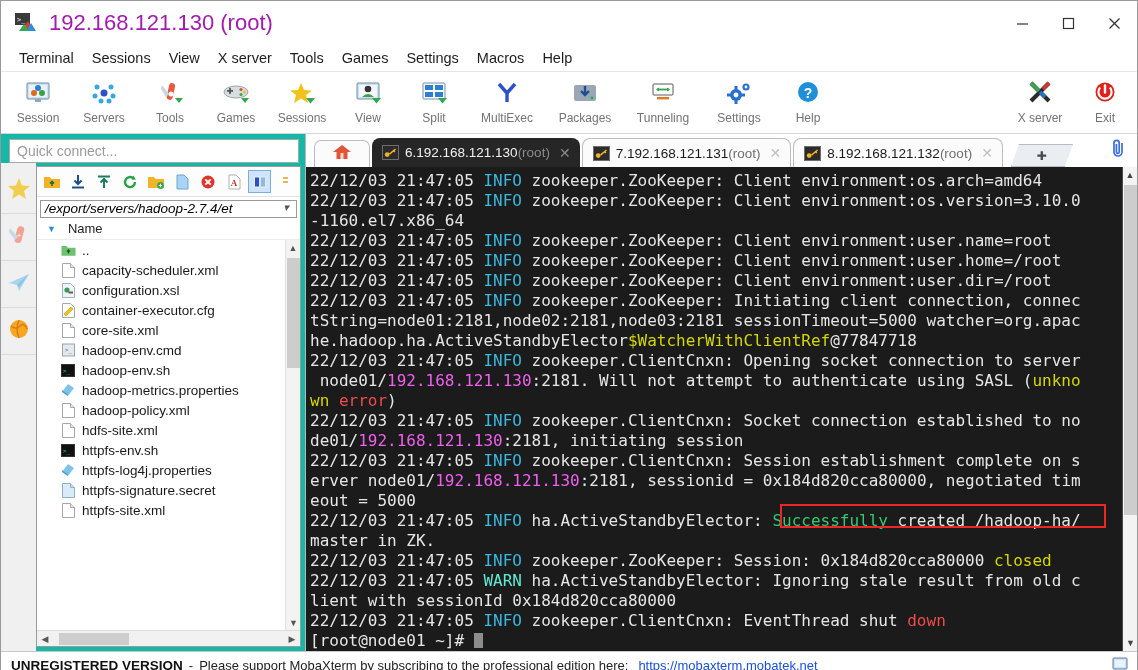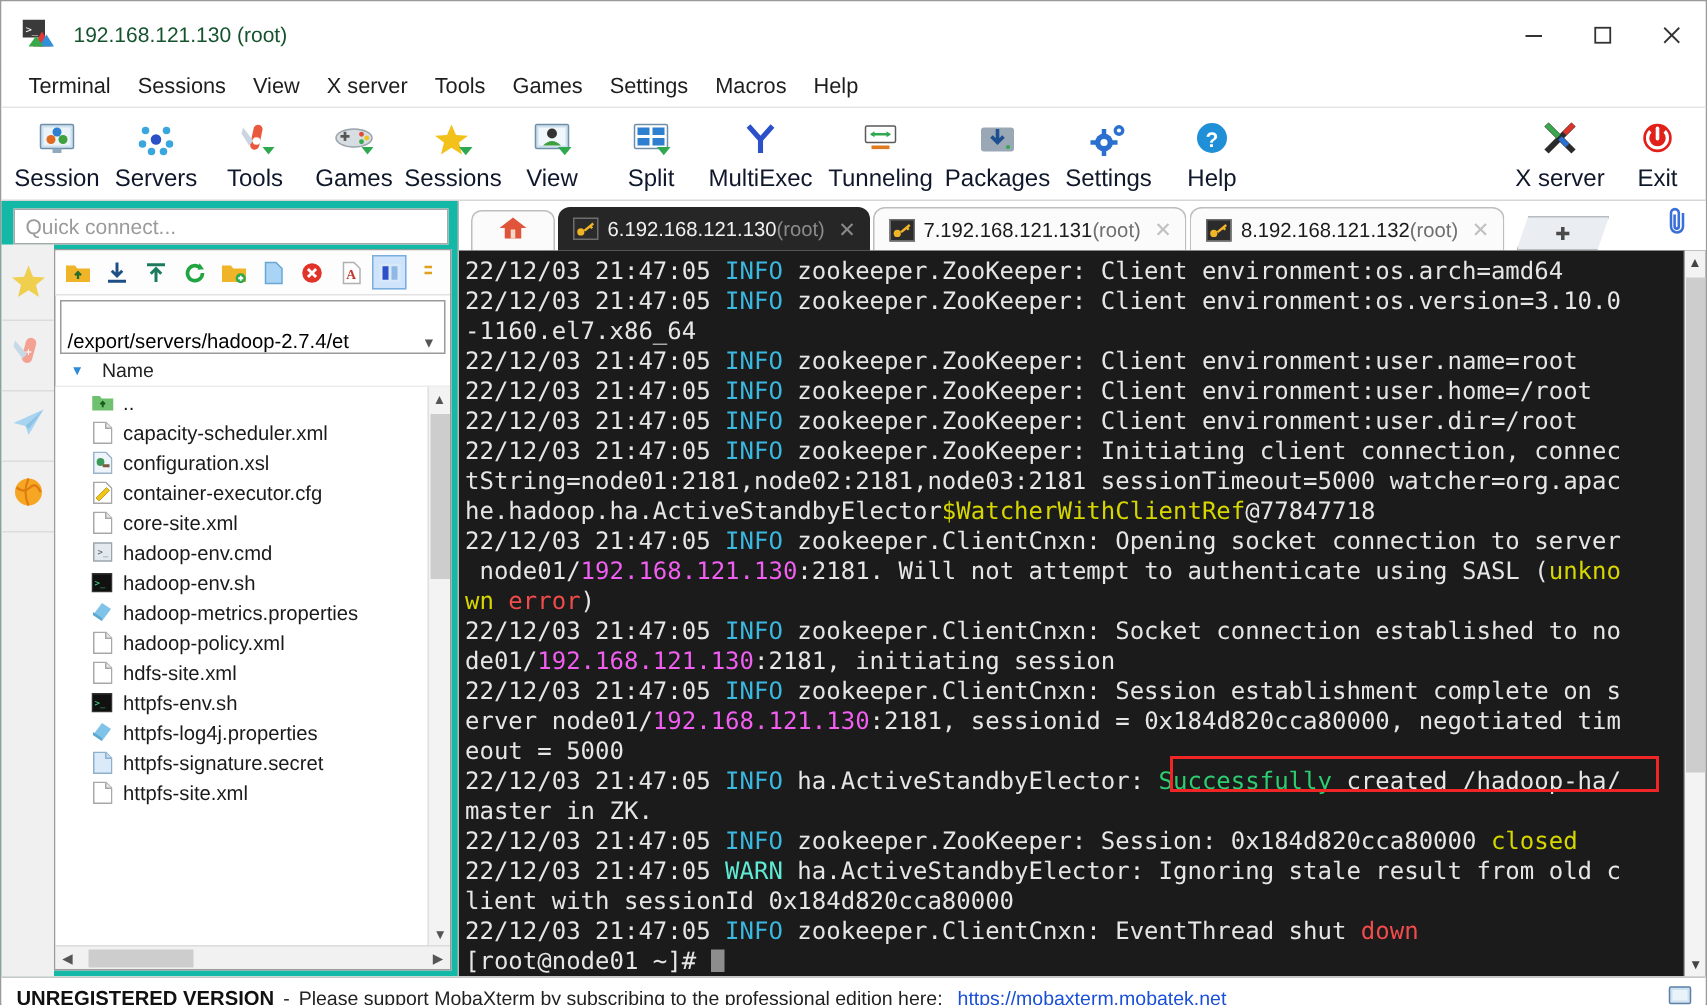--- a/index.html
+++ b/index.html
@@ -9,59 +9,59 @@
     font-family:"Liberation Sans", sans-serif;
     background:#ffffff; color:#000;
     -webkit-font-smoothing:antialiased;
   }
   #app { width:1138px; height:670px; position:relative;
          border:1px solid #9a9a9a; background:#fff; }
 
   
   .titlebar { height:44px; display:flex; align-items:center; background:#fff; position:relative; }
   .app-icon { width:22px; height:20px; margin-left:14px; margin-right:12px; position:relative; }
-  .title-text { font-size:14px; color:#14532d; }
+  .title-text { font-size:22px; color:#a21caf; }
   .winbtns { position:absolute; right:0; top:0; height:44px; display:flex; }
   .winbtn { width:46px; height:44px; display:flex; align-items:center; justify-content:center;
             font-size:15px; color:#333; cursor:default; }
 
   
   .menubar { height:27px; display:flex; align-items:center; padding-left:9px;
              border-bottom:1px solid #e6e6e6; background:#fff; }
   .menuitem { font-size:14.5px; color:#1d1d1d; padding:2px 9px; cursor:default; }
 
   
   .toolbar { height:62px; background:#fff; border-bottom:1px solid #d6d6d6;
              display:flex; align-items:flex-start; position:relative; padding-top:4px; }
   .tbgroup { display:flex; }
   .tbitem { width:66px; display:flex; flex-direction:column; align-items:center; cursor:default; }
   .tbicon { height:30px; width:34px; display:flex; align-items:center; justify-content:center; margin-top:2px; }
-  .tblabel { font-size:16px; color:#0f172a; margin-top:3px; }
+  .tblabel { font-size:12px; color:#737373; margin-top:3px; }
   .tbright { position:absolute; right:4px; display:flex; }
 
   
   .bodyrow { display:flex; height:517px; }
 
   
   .leftpanel { width:305px; height:517px; background:#14b8a6; position:relative;
                border-right:1px solid #b8b8b8; }
   .quickconnect { margin:5px 6px 0 8px; height:24px; border:1px solid #a8a8a8; background:#fff;
                   display:flex; align-items:center; padding-left:7px; font-size:14px; color:#9b9b9b; }
   .leftmain { display:flex; height:488px; }
   .railstrip { width:45px; background:#f0f0f0; padding-top:4px; }
   .rail { height:47px; display:flex; align-items:center; justify-content:center;
           border-bottom:1px solid #dcdcdc; cursor:default; }
   .sftppanel { flex:1; background:#fff; border:1px solid #9a9a9a; margin:3px 4px 4px 0;
                display:flex; flex-direction:column; }
   .sftptools { height:30px; display:flex; align-items:center; gap:3px; padding:0 3px;
                background:#fdfdfd; border-bottom:1px solid #e2e2e2; }
   .sftptool { width:23px; height:23px; display:flex; align-items:center; justify-content:center; cursor:default; }
   .sftptool.sel { background:#cfe4fa; border:1px solid #7aaede; }
-  .pathbar { height:36px; margin:3px 3px 0 3px; border:1px solid #9a9a9a; display:flex;
-             align-items:flex-end; background:#fff; }
+  .pathbar { height:18px; margin:3px 3px 0 3px; border:1px solid #9a9a9a; display:flex;
+             align-items:flex-start; background:#fff;font-style:italic; }
   .pathtext { flex:1; font-size:13.5px; padding-left:4px; white-space:nowrap; overflow:hidden; }
   .pathcaret { width:20px; text-align:center; font-size:11px; color:#555; }
   .colhdr { height:22px; display:flex; align-items:center; font-size:13px; color:#222;
             padding-left:10px; border-bottom:1px solid #ececec; }
   .sortmark { color:#2e8bd8; font-size:9px; margin-right:12px; }
   .filelist { flex:1; overflow:hidden; position:relative; background:#fff; }
   .frow { height:20px; display:flex; align-items:center; padding-left:22px; font-size:13.5px; color:#1a1a1a; cursor:default; }
   .ficon { width:18px; height:15px; margin-right:5px; display:flex; align-items:center; justify-content:center; }
   .vscroll { position:absolute; right:0; top:0; width:15px; height:100%; background:#f3f3f3; border-left:1px solid #e0e0e0; }
   .vsbtn { height:15px; display:flex; align-items:center; justify-content:center; font-size:9px; color:#555; background:#f3f3f3; }
@@ -266,42 +266,42 @@
       <div class="tbitem" style="width:80px;">
         <div class="tbicon">
           <svg width="28" height="24" viewBox="0 0 28 24">
             <path d="M6 3 L14 12 L14 21" stroke="#2b50c8" stroke-width="3.4" fill="none"></path>
             <path d="M22 3 L14 12" stroke="#2b50c8" stroke-width="3.4" fill="none"></path>
           </svg>
         </div>
         <div class="tblabel">MultiExec</div>
       </div>
 
+      <div class="tbitem" style="width:76px;">
+        <div class="tbicon">
+          <svg width="28" height="24" viewBox="0 0 28 24">
+            <path d="M5 4 h18 a2 2 0 0 1 2 2 v12 a2 2 0 0 1 -2 2 h-18 a2 2 0 0 1 -2 -2 v-12 a2 2 0 0 1 2 -2 z" fill="#9aa7b5"></path>
+            <path d="M14 5 v8 M10 10 l4 4 l4 -4" stroke="#1c4f8f" stroke-width="2.4" fill="none"></path>
+            <circle cx="21" cy="17" r="1.4" fill="#2fa84f"></circle>
+          </svg>
+        </div>
+        <div class="tblabel">Packages</div>
+      </div>
+
       <div class="tbitem" style="width:80px;">
         <div class="tbicon">
           <svg width="28" height="24" viewBox="0 0 28 24">
             <rect x="4" y="3" width="20" height="11" rx="1" fill="#fff" stroke="#5a5a5a"></rect>
             <line x1="8" y1="8.5" x2="20" y2="8.5" stroke="#2fa84f" stroke-width="1.8"></line>
             <polygon points="7,8.5 10,6.5 10,10.5" fill="#2fa84f"></polygon>
             <polygon points="21,8.5 18,6.5 18,10.5" fill="#2fa84f"></polygon>
             <rect x="8" y="16" width="12" height="2.4" fill="#e07a20"></rect>
           </svg>
         </div>
         <div class="tblabel">Tunneling</div>
-      </div>
-
-      <div class="tbitem" style="width:76px;">
-        <div class="tbicon">
-          <svg width="28" height="24" viewBox="0 0 28 24">
-            <path d="M5 4 h18 a2 2 0 0 1 2 2 v12 a2 2 0 0 1 -2 2 h-18 a2 2 0 0 1 -2 -2 v-12 a2 2 0 0 1 2 -2 z" fill="#9aa7b5"></path>
-            <path d="M14 5 v8 M10 10 l4 4 l4 -4" stroke="#1c4f8f" stroke-width="2.4" fill="none"></path>
-            <circle cx="21" cy="17" r="1.4" fill="#2fa84f"></circle>
-          </svg>
-        </div>
-        <div class="tblabel">Packages</div>
       </div>
 
       <div class="tbitem" style="width:72px;">
         <div class="tbicon">
           <svg width="28" height="24" viewBox="0 0 28 24">
             <g fill="#2b6fd0">
               <circle cx="11" cy="14" r="6"></circle>
                 <rect x="9.5" y="5" width="3" height="18"></rect>
                 <rect x="2" y="12.5" width="18" height="3"></rect>
             </g>

